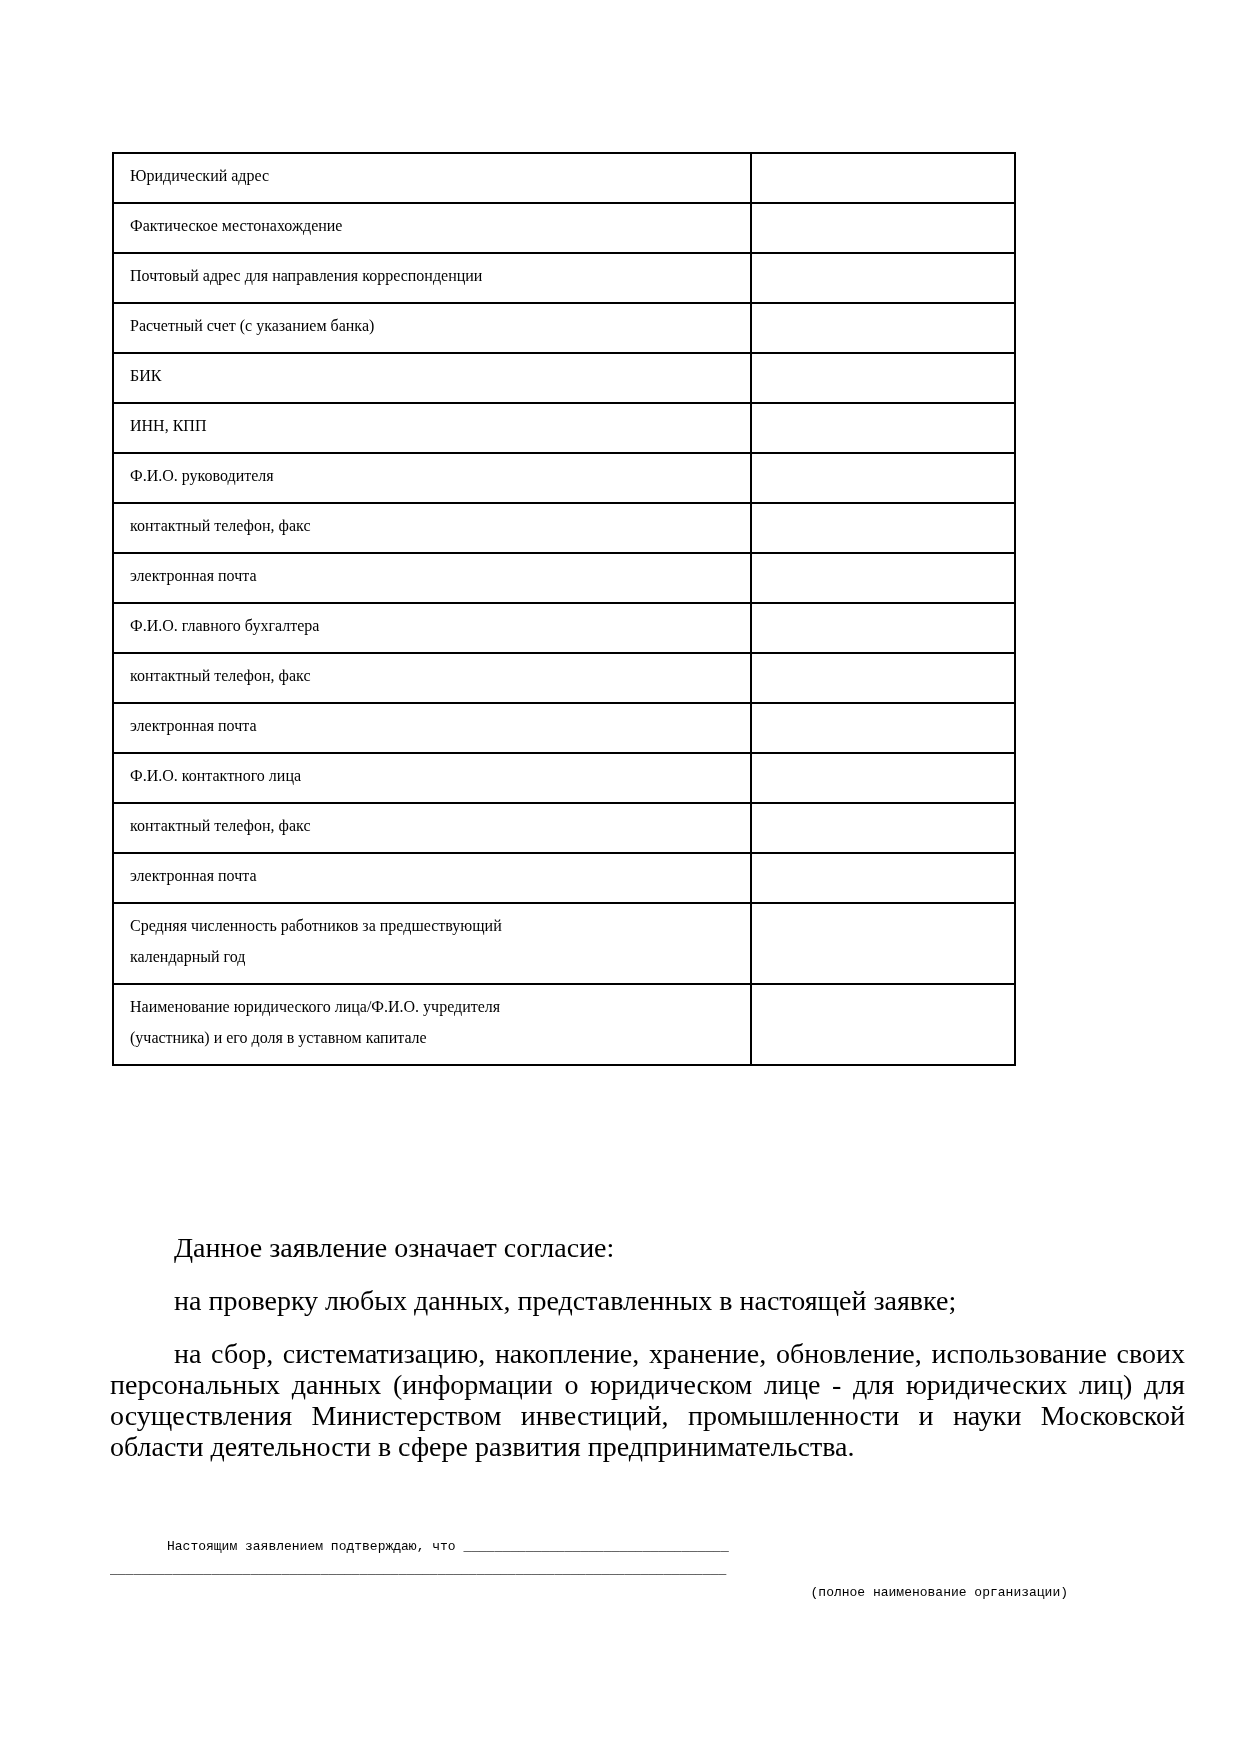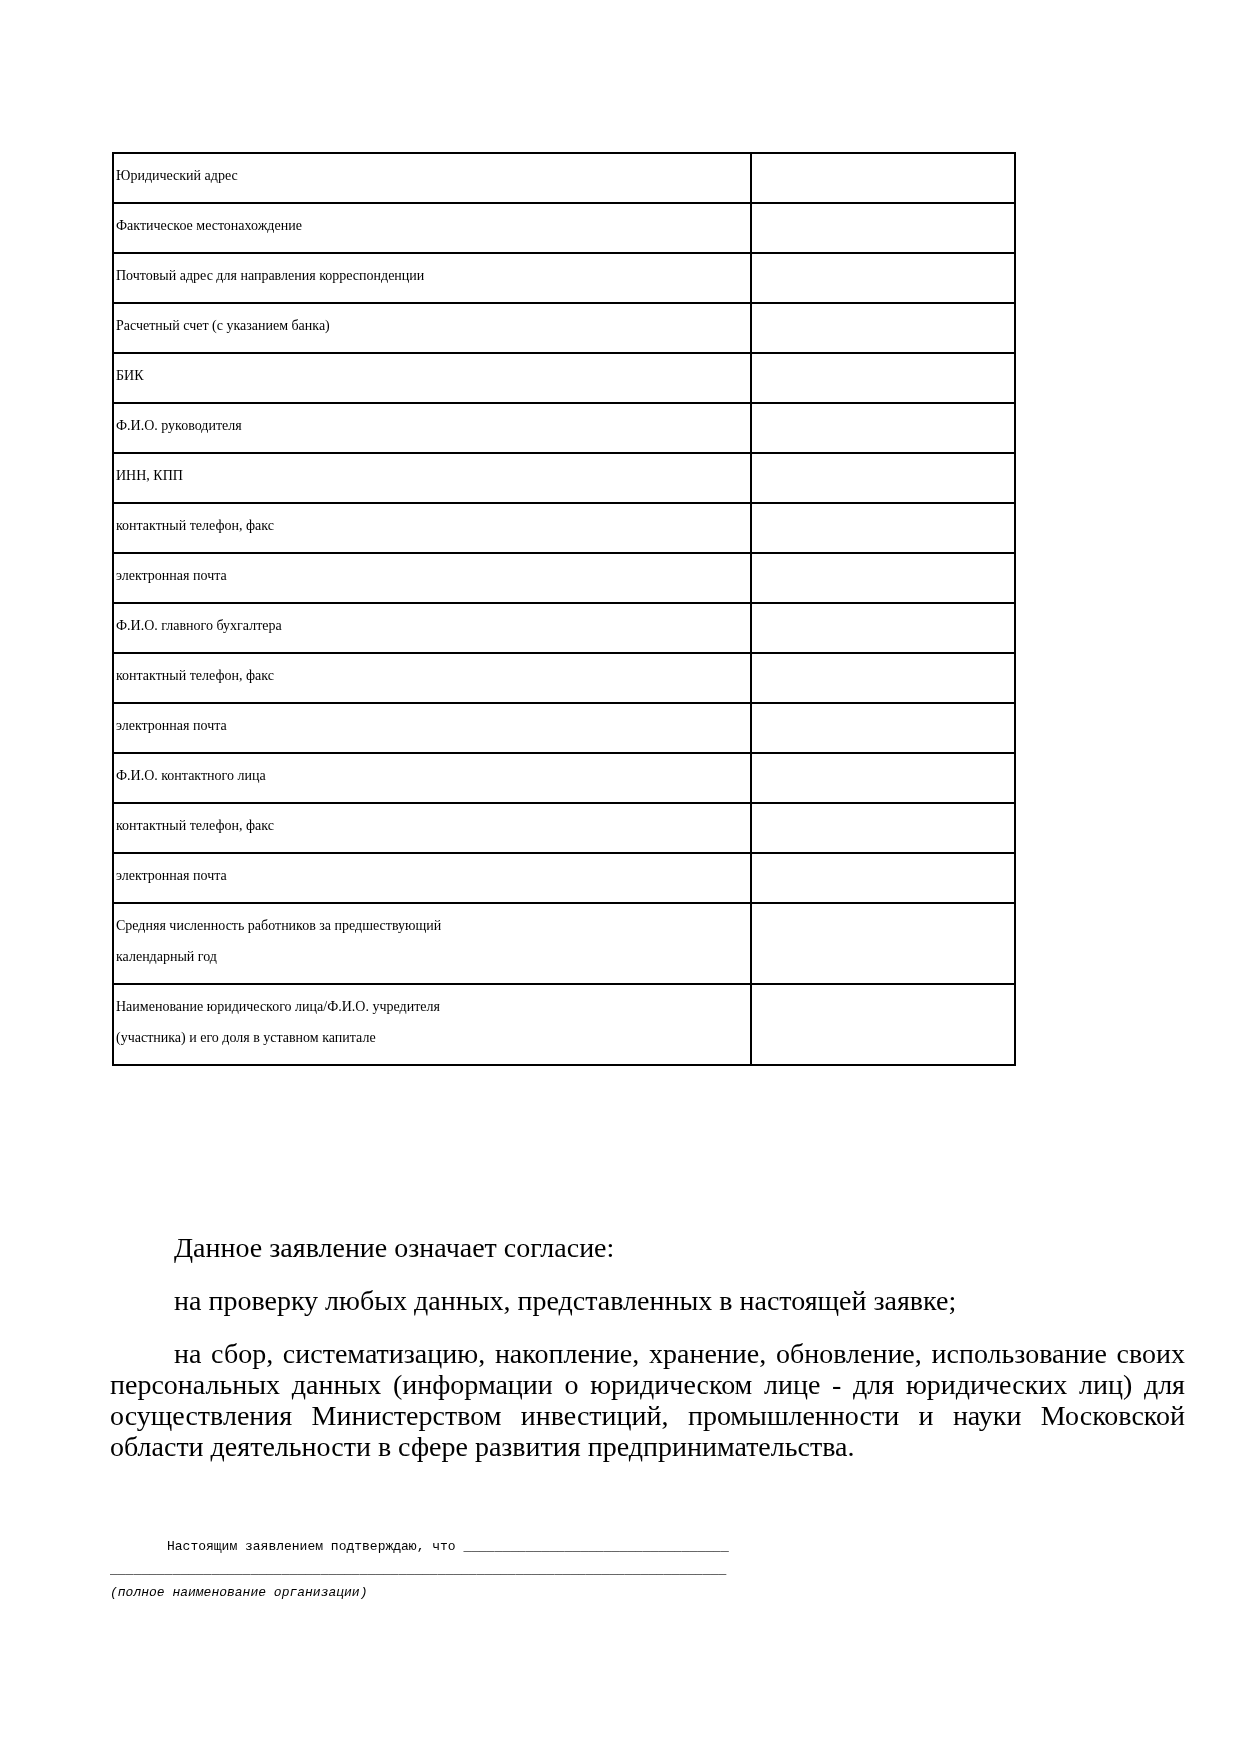--- a/index.html
+++ b/index.html
@@ -22,24 +22,24 @@
     position: absolute;
     left: 112px;
     top: 152px;
     width: 902px;
     border-collapse: collapse;
     table-layout: fixed;
   }
   .info-table td {
     border: 2px solid #000000;
     font-family: "Liberation Serif", serif;
-    font-size: 14px;
+    font-size: 16px;
     line-height: 31px;
     vertical-align: top;
-    padding: 6px 8px 11px 2px;
+    padding: 6px 8px 11px 16px;
     color: #000000;
   }
   .info-table col.c-label { width: 638px; }
   .info-table col.c-value { width: 264px; }
   .label-cell { white-space: pre-line; }
   .value-cell { background: #ffffff; }
 
   
   .consent {
     position: absolute;
@@ -66,21 +66,21 @@
     left: 110px;
     top: 1535px;
     width: 958px;
     font-family: "Liberation Mono", monospace;
     font-size: 13px;
     line-height: 23px;
     color: #000000;
     white-space: nowrap;
   }
   .confirm-line1 { padding-left: 57px; }
-  .confirm-caption { text-align: left; white-space: normal; font-style: italic; }
+  .confirm-caption { text-align: right; white-space: normal; }
 </style>
 </head>
 <body>
 
 <div class="page">
 
   <table class="info-table">
     <colgroup>
       <col class="c-label">
       <col class="c-value">
@@ -101,25 +101,25 @@
       </tr>
         <tr>
         <td class="label-cell">Расчетный счет (с указанием банка)</td>
         <td class="value-cell"></td>
       </tr>
         <tr>
         <td class="label-cell">БИК</td>
         <td class="value-cell"></td>
       </tr>
         <tr>
-        <td class="label-cell">Ф.И.О. руководителя</td>
+        <td class="label-cell">ИНН, КПП</td>
         <td class="value-cell"></td>
       </tr>
         <tr>
-        <td class="label-cell">ИНН, КПП</td>
+        <td class="label-cell">Ф.И.О. руководителя</td>
         <td class="value-cell"></td>
       </tr>
         <tr>
         <td class="label-cell">контактный телефон, факс</td>
         <td class="value-cell"></td>
       </tr>
         <tr>
         <td class="label-cell">электронная почта</td>
         <td class="value-cell"></td>
       </tr>

